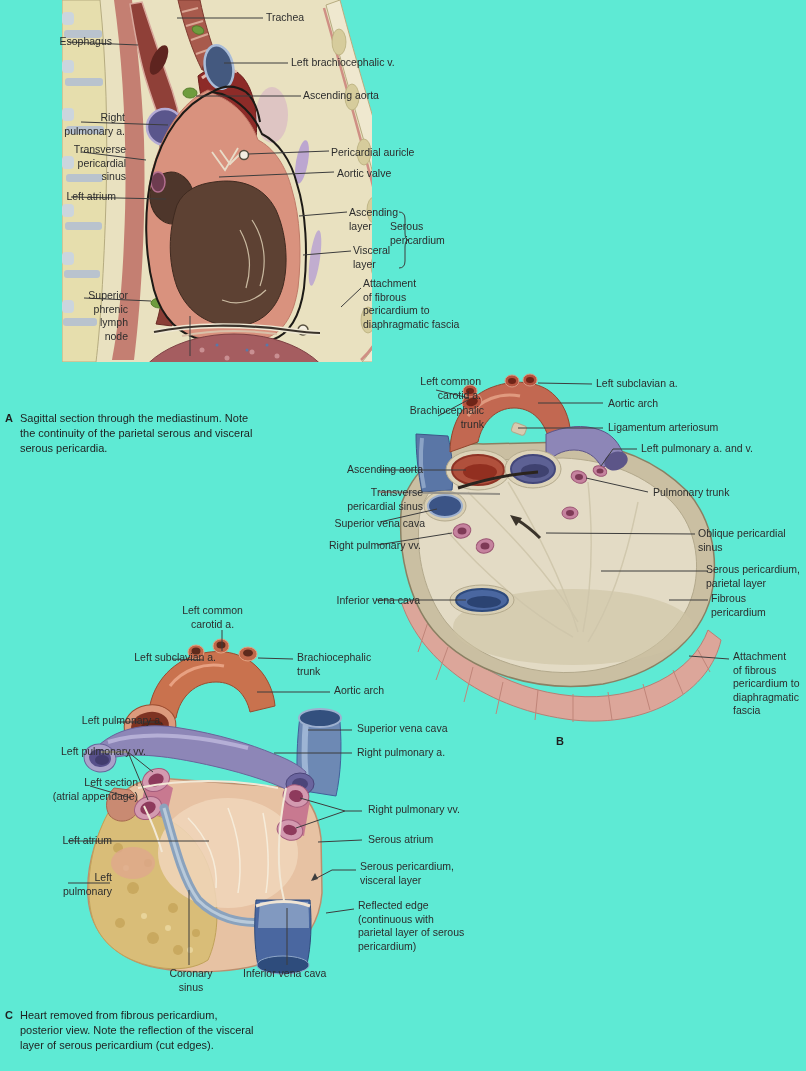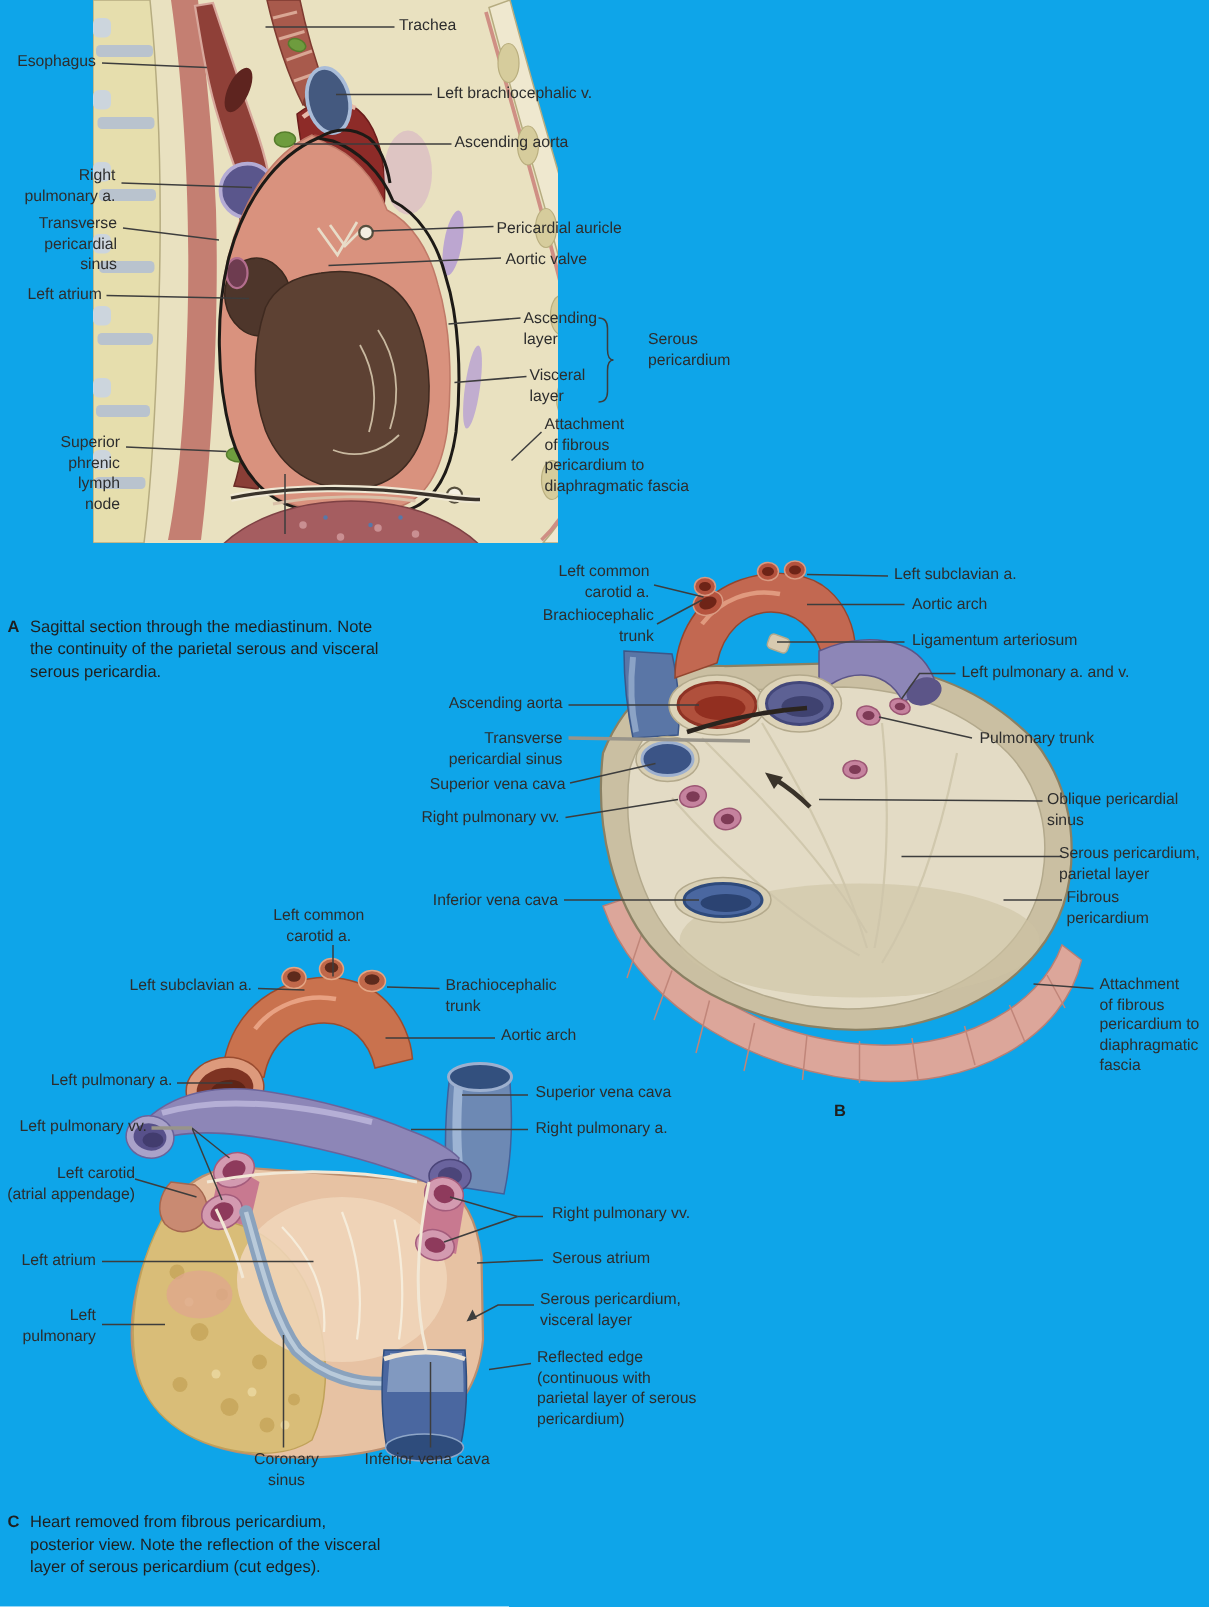--- a/index.html
+++ b/index.html
@@ -1,21 +1,21 @@
 <!DOCTYPE html>
 <html style="--c-artery_red: #b0503c; --c-aorta_dark_red: #8d2b28; --c-vein_blue: #4a67a0; --c-pulmonary_purple: #8d86b7; --c-cut_vein_pink: #c5829e; --c-pericardium_sac: #cabfa2; --c-sac_interior: #e3dbc5; --c-diaphragm_fringe_pink: #dca69a; --c-myocardium_pink: #d9927e; --c-chamber_brown: #5d4133; --c-epicardial_fat_yellow: #d9bd78; --c-lymph_node_green: #6e9c3e; --c-body_wall_tan: #e9e1c0; --c-label_text: #2d2d2d; --c-leader_line: #3d3d3d;"><head>
 <meta charset="utf-8">
 <style>
   html,body{margin:0;padding:0;background:#fff;}
-  .page{position:relative;width:806px;height:1071px;background:#0ea5e9;overflow:hidden;
+  .page{position:relative;width:806px;height:1071px;background:#5eead4;overflow:hidden;
         font-family:"Liberation Sans",sans-serif;}
   .art,.leaders{position:absolute;}
   .leaders{left:0;top:0;pointer-events:none;}
   .lbl{position:absolute;font-size:10.5px;line-height:13.5px;color:#2d2d2d;white-space:pre-line;}
-  .lbl.r{text-align:right;}
+  .lbl.r{text-align:right;margin-left:48px;}
   .lbl.c{text-align:center;}
   .cap{position:absolute;font-size:11px;line-height:15px;color:#1f1f1f;}
   .cap-letter{position:absolute;font-size:11px;line-height:15px;font-weight:bold;color:#1f1f1f;}
 </style>
 </head>
 <body>
 
 <div class="page">
 
   <svg class="art" style="left:62px;top:0px" width="310" height="362" viewBox="0 0 310 362">
@@ -378,21 +378,21 @@
   <div class="lbl r" style="left:0px;top:143px;width:78px">Transverse
 pericardial
 sinus</div>
   <div class="lbl r" style="left:0px;top:190px;width:68px">Left atrium</div>
   <div class="lbl" style="left:331px;top:146px;width:100px">Pericardial auricle</div>
   <div class="lbl" style="left:337px;top:167px;width:80px">Aortic valve</div>
   <div class="lbl" style="left:349px;top:206px;width:48px">Ascending
 layer</div>
   <div class="lbl" style="left:353px;top:244px;width:48px">Visceral
 layer</div>
-  <div class="lbl" style="left:432px;top:220px;width:80px">Serous
+  <div class="lbl" style="left:390px;top:220px;width:80px">Serous
 pericardium</div>
   <div class="lbl r" style="left:10px;top:289px;width:70px">Superior
 phrenic
 lymph
 node</div>
   <div class="lbl" style="left:363px;top:277px;width:115px">Attachment
 of fibrous
 pericardium to
 diaphragmatic fascia</div>
   <div class="cap-letter" style="left:5px;top:411px">A</div>
@@ -429,21 +429,21 @@
   <div class="lbl c" style="left:165px;top:604px;width:95px">Left common
 carotid a.</div>
   <div class="lbl r" style="left:78px;top:651px;width:90px">Left subclavian a.</div>
   <div class="lbl" style="left:297px;top:651px;width:90px">Brachiocephalic
 trunk</div>
   <div class="lbl" style="left:334px;top:684px;width:70px">Aortic arch</div>
   <div class="lbl r" style="left:10px;top:714px;width:105px">Left pulmonary a.</div>
   <div class="lbl" style="left:357px;top:722px;width:105px">Superior vena cava</div>
   <div class="lbl" style="left:357px;top:746px;width:105px">Right pulmonary a.</div>
   <div class="lbl r" style="left:0px;top:745px;width:98px">Left pulmonary vv.</div>
-  <div class="lbl r" style="left:0px;top:776px;width:90px">Left carotid
+  <div class="lbl r" style="left:0px;top:776px;width:90px">Left section
 (atrial appendage)</div>
   <div class="lbl" style="left:368px;top:803px;width:110px">Right pulmonary vv.</div>
   <div class="lbl" style="left:368px;top:833px;width:80px">Serous atrium</div>
   <div class="lbl r" style="left:0px;top:834px;width:64px">Left atrium</div>
   <div class="lbl" style="left:360px;top:860px;width:110px">Serous pericardium,
 visceral layer</div>
   <div class="lbl r" style="left:0px;top:871px;width:64px">Left
 pulmonary</div>
   <div class="lbl" style="left:358px;top:899px;width:120px">Reflected edge
 (continuous with

